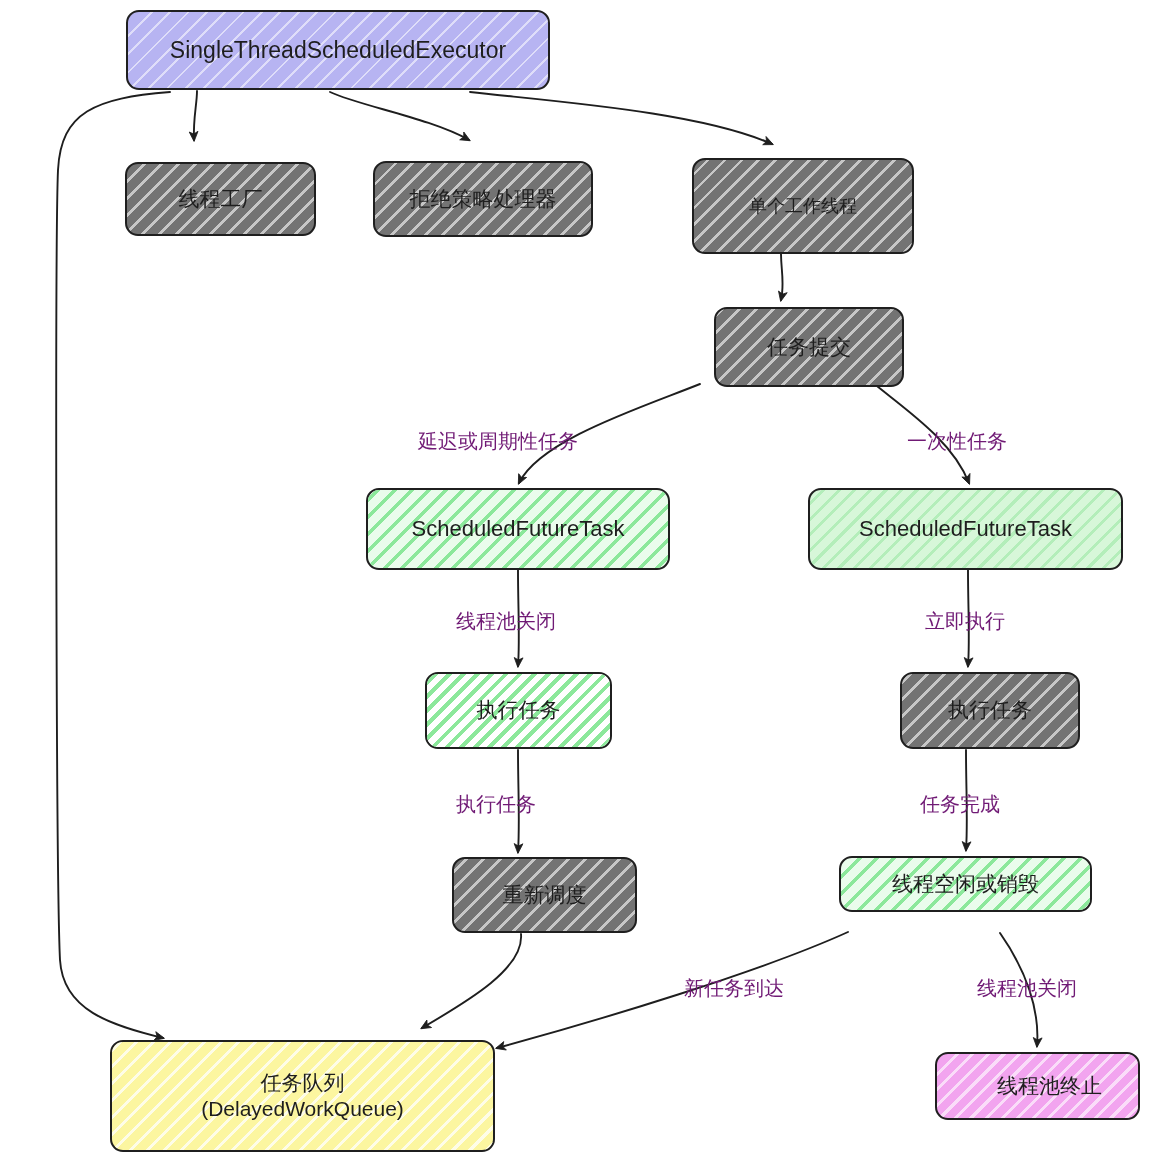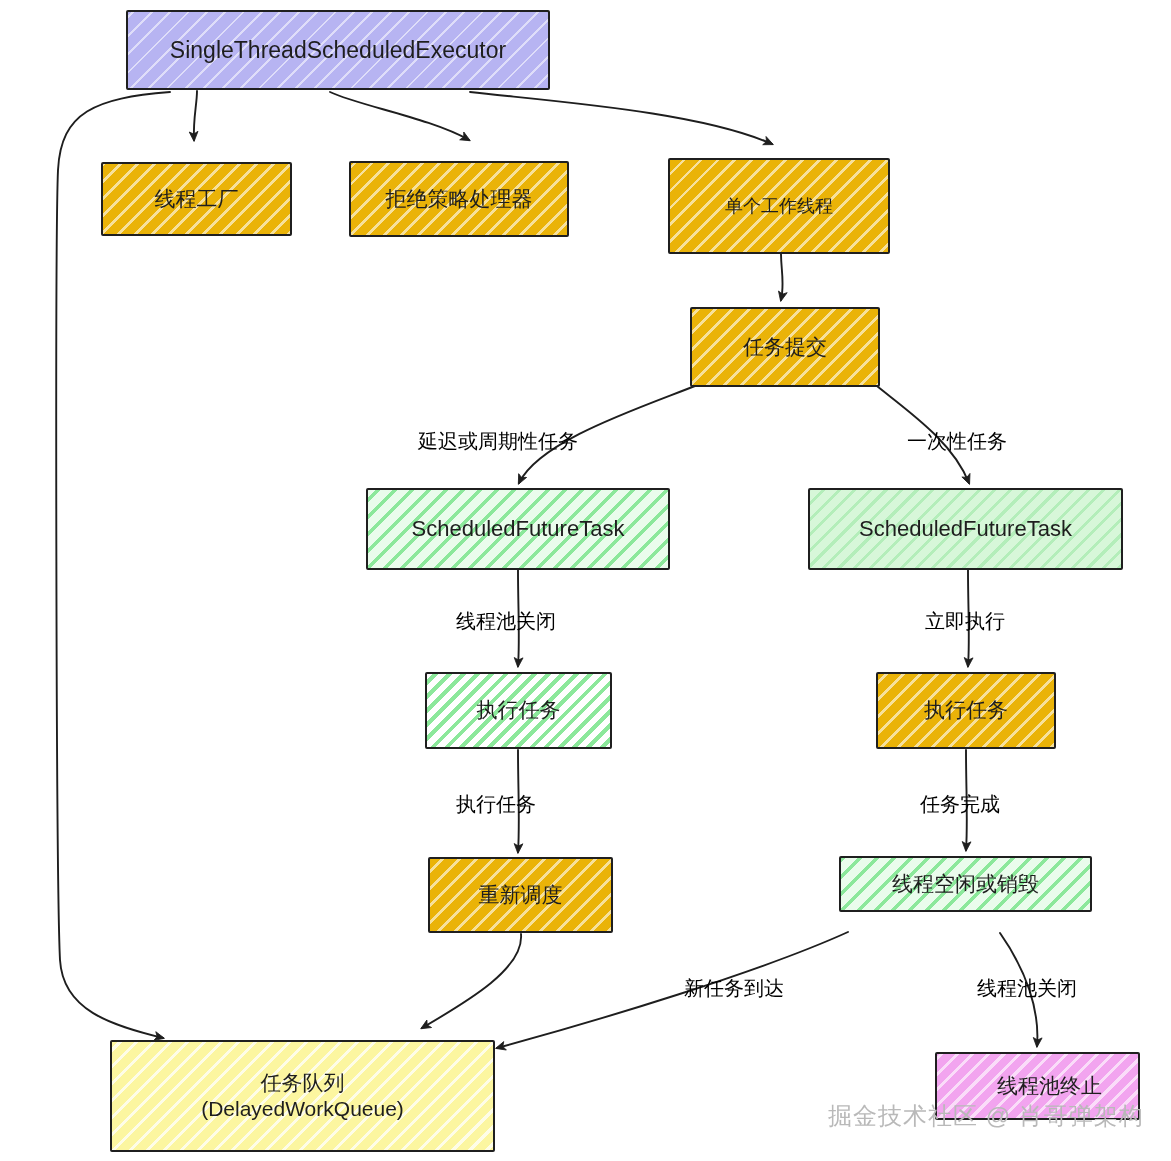--- a/index.html
+++ b/index.html
@@ -28,21 +28,21 @@
   .node {
     position: absolute;
     box-sizing: border-box;
     display: flex;
     align-items: center;
     justify-content: center;
     text-align: center;
     color: #1e1e1e;
     line-height: 1.25;
     border: 2.4px solid #1f1f1f;
-    border-radius: 2px;
+    border-radius: 13px;
     overflow: hidden;
   }
   .node .label {
     position: relative;
     z-index: 3;
     padding: 0 6px;
     white-space: pre-line;
   }
   
   .node::before {
@@ -68,21 +68,21 @@
     pointer-events: none;
     clip-path: polygon(0% 2%, 100% 0%, 99% 100%, 1% 98%);
   }
 
   .fill-purple { background: #b7b4f2; }
   .fill-purple::before {
     background: repeating-linear-gradient(-45deg,
       rgba(255,255,255,0.55) 0px, rgba(255,255,255,0.55) 2px,
       rgba(255,255,255,0) 2px, rgba(255,255,255,0) 13px);
   }
-  .fill-green { background: #eab308; }
+  .fill-green { background: #737373; margin-left: 24px; }
   .fill-green::before {
     background: repeating-linear-gradient(-45deg,
       rgba(255,255,255,0.6) 0px, rgba(255,255,255,0.6) 2.5px,
       rgba(255,255,255,0) 2.5px, rgba(255,255,255,0) 12px);
   }
   .fill-green-light { background: #d7f7d9; }
   .fill-green-light::before {
     background: repeating-linear-gradient(-45deg,
       rgba(150,230,160,0.55) 0px, rgba(150,230,160,0.55) 3px,
       rgba(255,255,255,0) 3px, rgba(255,255,255,0) 11px);
@@ -107,21 +107,21 @@
   }
   .fill-pink { background: #f2a4ef; padding-left: 24px; }
   .fill-pink::before {
     background: repeating-linear-gradient(-45deg,
       rgba(255,255,255,0.62) 0px, rgba(255,255,255,0.62) 3px,
       rgba(255,255,255,0) 3px, rgba(255,255,255,0) 11px);
   }
 
   .edge-label {
     position: absolute;
-    color: #000000;
+    color: #701a75;
     font-size: 20px;
     white-space: nowrap;
     background: transparent;
     z-index: 5;
   }
   .watermark {
     position: absolute;
     color: #b9b9b9;
     font-size: 24px;
     white-space: nowrap;
@@ -234,15 +234,14 @@
   <div class="edge-label" style="left:925px; top:608px;">立即执行</div>
 
   <div class="edge-label" style="left:456px; top:791px;">执行任务</div>
 
   <div class="edge-label" style="left:920px; top:791px;">任务完成</div>
 
   <div class="edge-label" style="left:684px; top:975px;">新任务到达</div>
 
   <div class="edge-label" style="left:977px; top:975px;">线程池关闭</div>
 
-  <div class="watermark" style="left:828px; top:1100px;">掘金技术社区 @ 肖哥弹架构</div>
 
 </div>
 
 </body></html>

